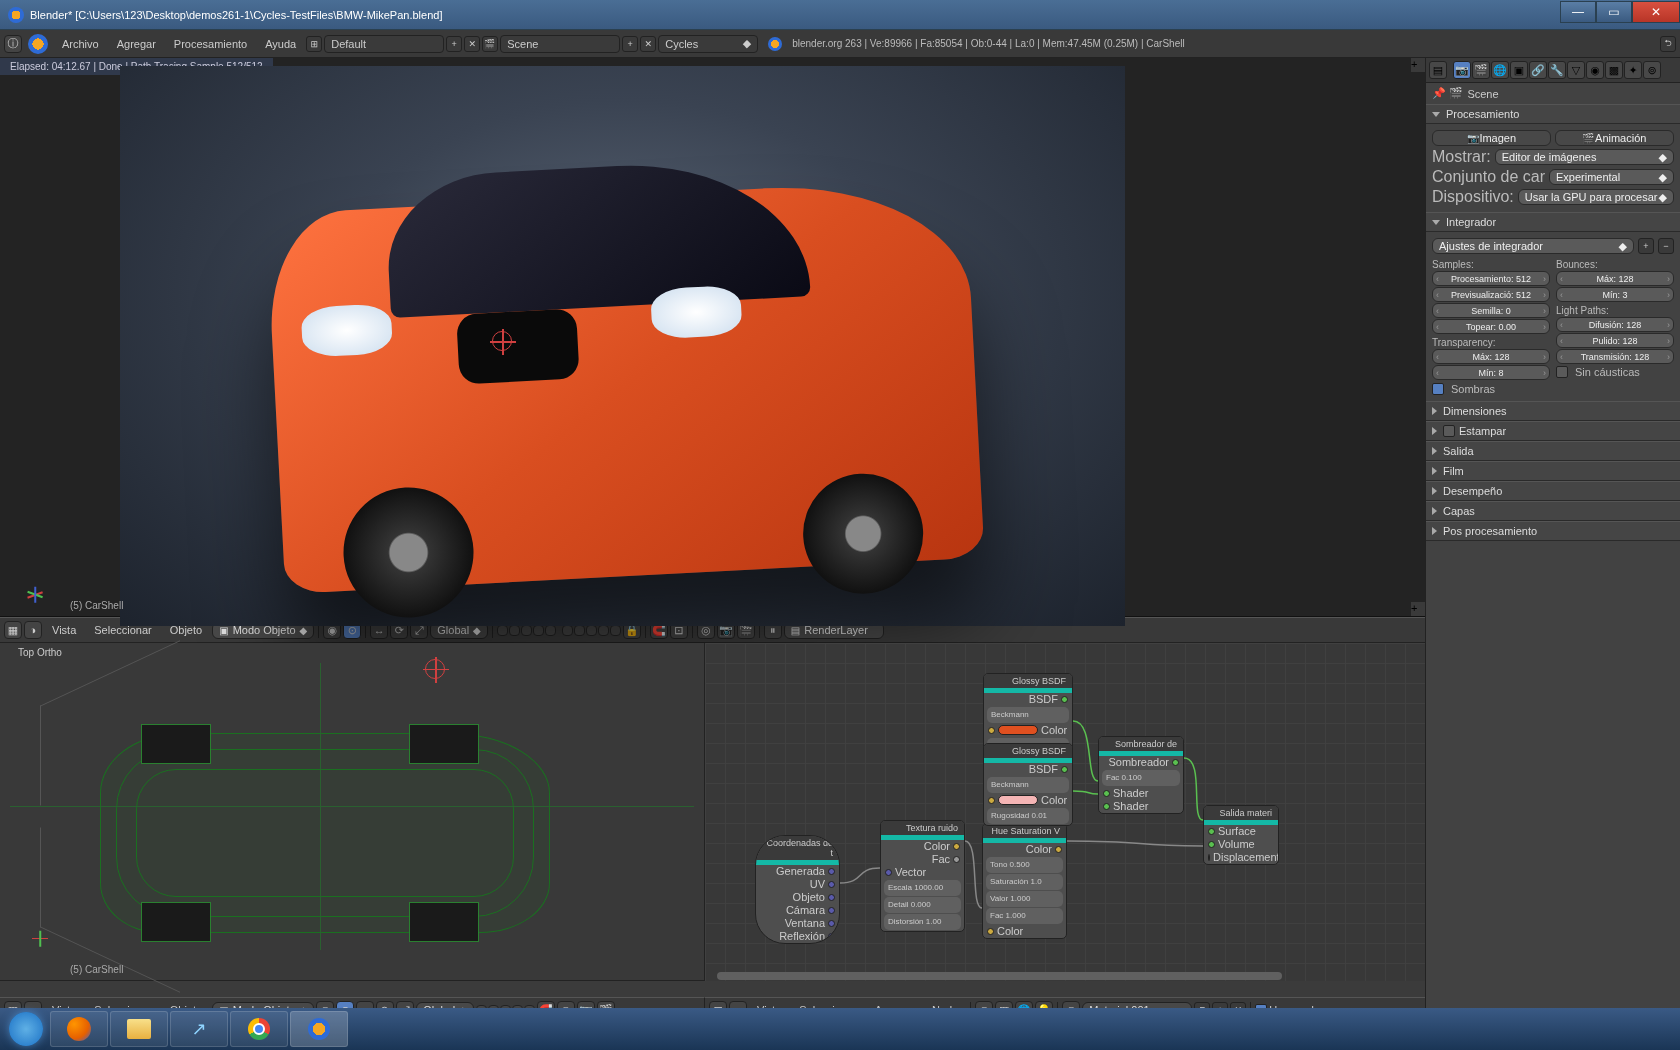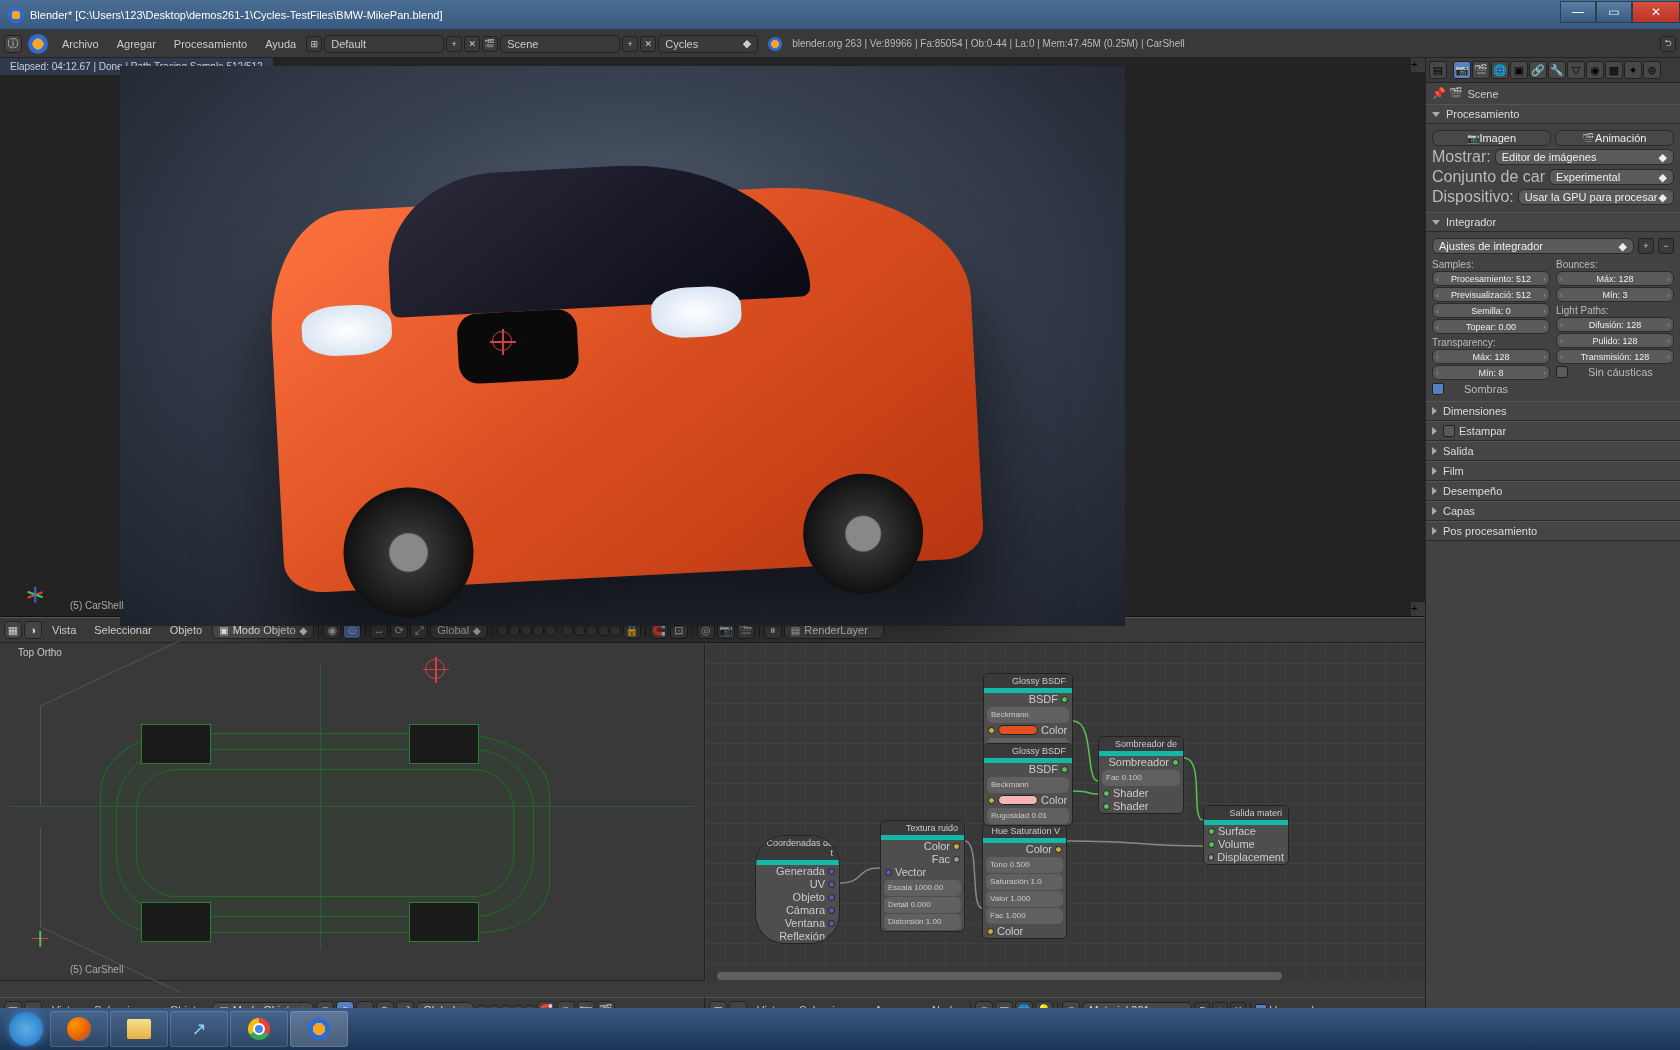--- a/index.html
+++ b/index.html
@@ -91,21 +91,21 @@
 .prop-row { display: flex; align-items: center; justify-content: space-between; margin: 2px 0; gap:4px; }
 .prop-label { color: #bbb; font-size: 16px; }
 .prop-field { background: #5a5a5a; border: 1px solid #2a2a2a; border-radius: 6px; padding: 2px 6px; color: #eee; font-size: 10px; flex:1; height:16px; display:flex; align-items:center; justify-content:space-between; }
 .prop-field.btn{ background:#484848; justify-content:center; }
 .two-col { display:flex; gap:6px; }
 .col { flex:1; }
 .subhead { color:#bbb; font-size:10px; margin:3px 0 1px; }
 .num-field { background:#5a5a5a; border:1px solid #2a2a2a; border-radius:6px; height:15px; display:flex; align-items:center; justify-content:center; color:#eee; font-size:9px; margin:1px 0; position:relative; }
 .num-field::before,.num-field::after{content:'‹';position:absolute;left:3px;color:#999;}
 .num-field::after{content:'›';left:auto;right:3px;}
-.checkbox-row{display:flex;align-items:center;gap:20px;color:#bbb;font-size:10px;margin:2px 0;}
+.checkbox-row{display:flex;align-items:center;gap:7px;color:#bbb;font-size:10px;margin:2px 0;}
 .chk{width:12px;height:12px;background:#5a5a5a;border:1px solid #222;border-radius:2px;}
 .chk.on{background:#5680c2;}
 .tri{display:inline-block;width:0;height:0;border-left:4px solid transparent;border-right:4px solid transparent;border-top:5px solid #aaa;margin-right:2px;}
 .tri.r{border-top:4px solid transparent;border-bottom:4px solid transparent;border-left:5px solid #aaa;border-right:none;}
 
 
 .taskbar { position: fixed; bottom: 0; left: 0; right: 0; height: 42px; background: linear-gradient(#3a5a85, #1a3555); display: flex; align-items: center; padding: 0 4px; gap: 2px; }
 .start-orb { width: 44px; height: 38px; display:flex; align-items:center; justify-content:center; }
 .start-orb-inner{ width:34px; height:34px; border-radius:50%; background: radial-gradient(circle,#5fb0e5,#1a70c5); box-shadow:0 0 8px rgba(100,180,255,0.5); position:relative;}
 .task-btn { width: 58px; height: 36px; background: rgba(255,255,255,0.08); border: 1px solid rgba(255,255,255,0.15); border-radius: 3px; display: flex; align-items: center; justify-content: center; }
@@ -351,21 +351,21 @@
           <div class="node-row l">
               <span class="socket" style="background:#5ac050"></span>
               <span>Shader</span>
             </div>
           <div class="node-row l">
               <span class="socket" style="background:#5ac050"></span>
               <span>Shader</span>
             </div>
         </div>
 
-        <div class="node" style="left:498px; top:162px; width:86px;">
+        <div class="node" style="left:498px; top:162px; width:76px;">
           <div class="node-header">Salida materi</div>
           <div class="node-row l">
               <span class="socket" style="background:#5ac050"></span>
               <span>Surface</span>
             </div>
           <div class="node-row l">
               <span class="socket" style="background:#5ac050"></span>
               <span>Volume</span>
             </div>
           <div class="node-row l">

